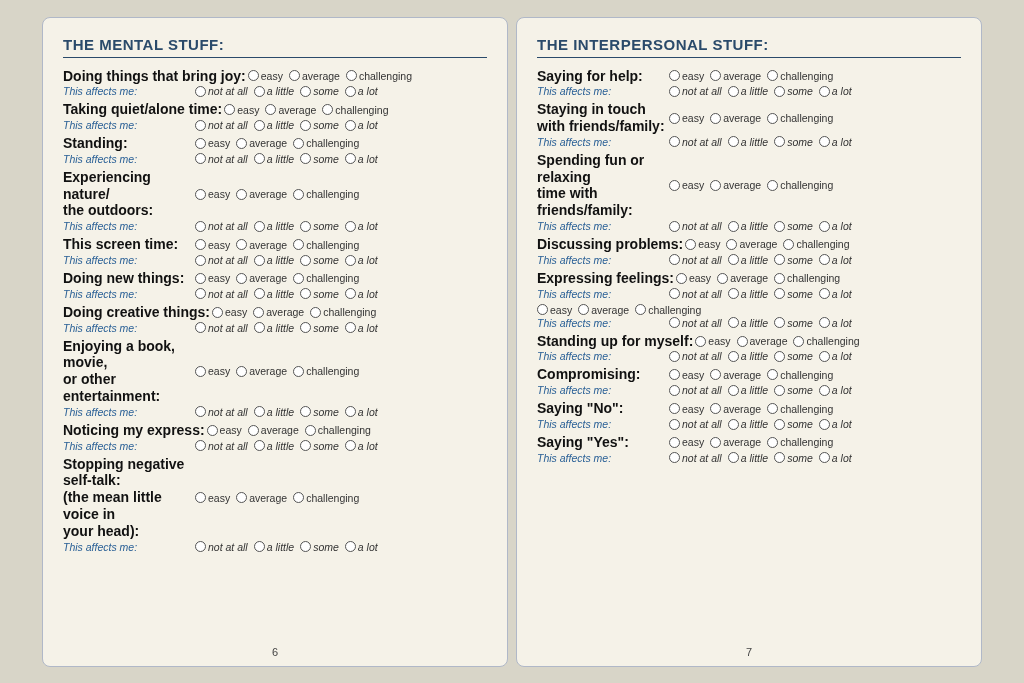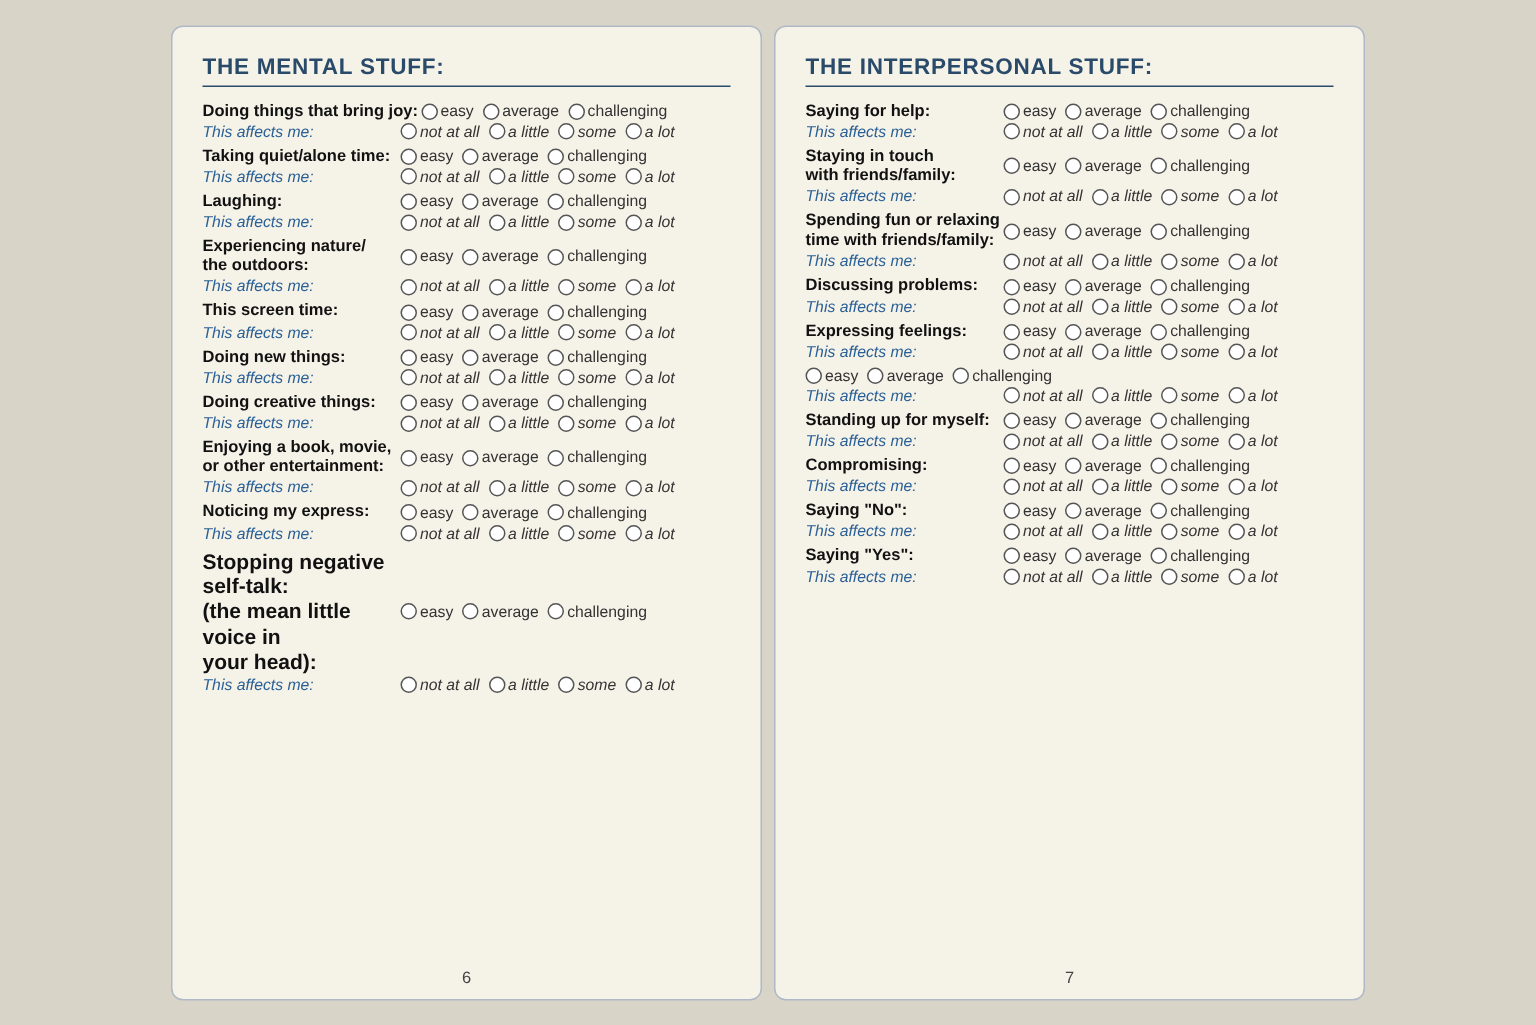--- a/index.html
+++ b/index.html
@@ -8,21 +8,21 @@
       font-family: Arial, Helvetica, sans-serif;
       display: flex;
       justify-content: center;
       align-items: center;
       width: 1024px;
       height: 683px;
       overflow: hidden;
     }
     .book-spread {
       display: flex;
-      width: 796px;
+      width: 940px;
       height: 650px;
       gap: 8px;
     }
     .page {
       background: #f5f2e8;
       border-radius: 8px;
       border: 1.5px solid #b0b8c8;
       padding: 18px 20px 14px 20px;
       flex: 1;
       position: relative;
@@ -52,21 +52,21 @@
       display: flex;
       align-items: center;
       gap: 2px;
       font-size: 11.5px;
       flex-wrap: nowrap;
     }
     .item-label {
       font-weight: bold;
       color: #111;
       min-width: 130px;
-      font-size: 11px;
+      font-size: 14px;
       line-height: 1.2;
     }
     .item-label.two-line {
       min-width: 130px;
       max-width: 130px;
     }
     .affects-row {
       display: flex;
       align-items: center;
       gap: 2px;
@@ -192,21 +192,21 @@
           <div class="radio-option">
               <span class="radio-circle"></span>
               <span>a lot</span>
             </div>
         </div>
       </div>
     </div>
 
     <div class="item-block">
       <div class="item-row">
-        <span class="item-label">Laughing:</span>
+        <span class="item-label">Standing:</span>
         <div class="radio-options-group">
           <div class="radio-option">
               <span class="radio-circle"></span>
               <span>easy</span>
             </div>
           <div class="radio-option">
               <span class="radio-circle"></span>
               <span>average</span>
             </div>
           <div class="radio-option">

